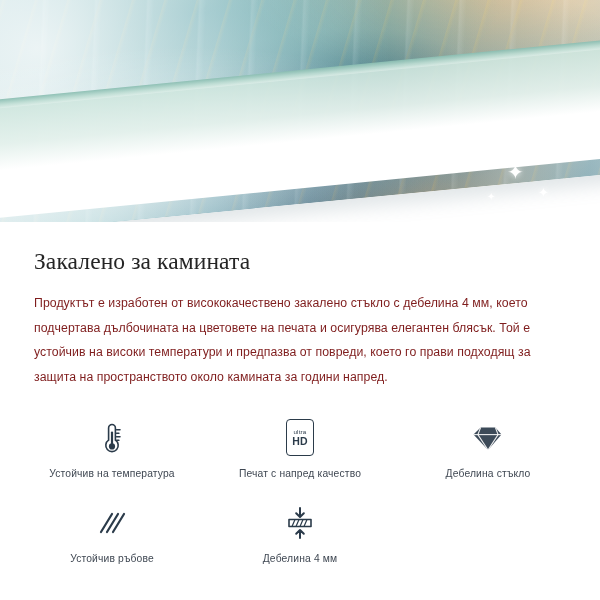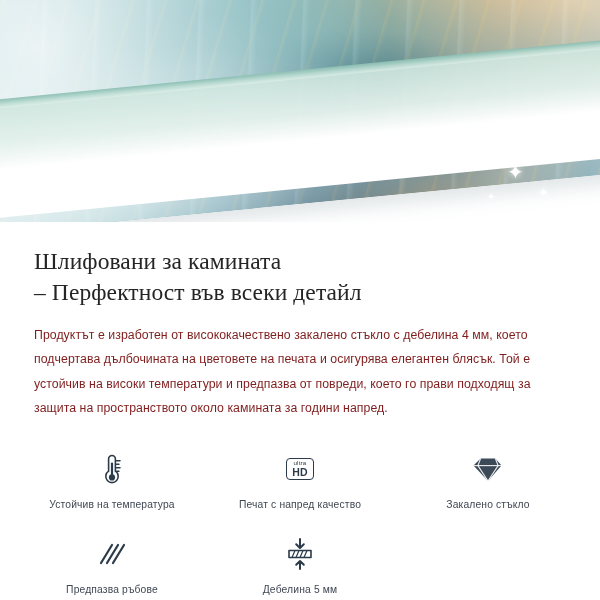--- a/index.html
+++ b/index.html
@@ -151,21 +151,21 @@
   }
   .feature-label {
     font-size: 10.3px;
     color: #3f4752;
     text-align: left;
     letter-spacing: 0.15px;
   }
   .ico-stroke { stroke: #2b3b4a; fill: none; stroke-width: 1.6; stroke-linecap: round; stroke-linejoin: round; }
   .ico-fill { fill: #2b3b4a; }
   .ultrahd {
-    width: 28px; height: 22px;
+    width: 28px; height: 37px;
     border: 1.7px solid #2b3b4a;
     border-radius: 4px;
     display: flex; flex-direction: column;
     align-items: center; justify-content: center;
     color: #2b3b4a;
     line-height: 1;
   }
   .ultrahd .u1 { font-size: 6.2px; letter-spacing: 0.2px; margin-bottom: 1px; }
   .ultrahd .u2 { font-size: 10.5px; font-weight: bold; letter-spacing: 0.2px; }
 </style>
@@ -181,22 +181,21 @@
     </div>
     <div class="glass-edge"></div>
     <div class="glass-edge-line"></div>
     <span class="hero-sparkle sp1">✦</span>
     <span class="hero-sparkle sp2">✦</span>
     <span class="hero-sparkle sp3">✦</span>
   </div>
 
   <div class="content">
     <h1 class="headline">
-      <span class="l1">Шлифовани за камината</span>
-      <span class="l2">– Перфектност във всеки детайл</span>
+      <span class="l1">Закалено за камината</span>
     </h1>
     <p class="body-copy">Продуктът е изработен от висококачествено закалено стъкло с дебелина 4 мм, което подчертава дълбочината на цветовете на печата и осигурява елегантен блясък. Той е устойчив на високи температури и предпазва от повреди, което го прави подходящ за защита на пространството около камината за години напред.</p>
   </div>
 
   <div class="features">
 
     <div class="feature">
       <div class="feature-icon">
         <svg width="30" height="38" viewBox="0 0 30 38" aria-hidden="true">
           <path class="ico-stroke" d="M15 5.5a3.4 3.4 0 0 1 3.4 3.4v12.3a6.2 6.2 0 1 1-6.8 0V8.9A3.4 3.4 0 0 1 15 5.5z"></path>
@@ -220,38 +219,38 @@
 
 
     <div class="feature">
       <div class="feature-icon">
         <svg width="34" height="32" viewBox="0 0 34 32" aria-hidden="true">
           <path class="ico-fill" d="M9.6 5.5h14.8l6.1 7.1L17 28.1 2.5 12.6 9.6 5.5z" opacity="0.92"></path>
           <path d="M9.6 5.5 6.9 12.6 17 28.1 27.1 12.6 24.4 5.5" fill="none" stroke="#ffffff" stroke-width="1.1" opacity="0.9"></path>
           <path d="M2.5 12.6h29" stroke="#ffffff" stroke-width="1.1" opacity="0.9"></path>
         </svg>
       </div>
-      <div class="feature-label">Закалено стъкло</div>
+      <div class="feature-label">Дебелина стъкло</div>
     </div>
 
     <div class="feature">
       <div class="feature-icon">
         <svg width="34" height="30" viewBox="0 0 34 30" aria-hidden="true">
           <path class="ico-stroke" style="stroke-width:2.2" d="M6 24 17 6M12 24 23 6M18 24 29 6"></path>
         </svg>
       </div>
-      <div class="feature-label">Предпазва ръбове</div>
+      <div class="feature-label">Устойчив ръбове</div>
     </div>
 
     <div class="feature">
       <div class="feature-icon">
         <svg width="36" height="36" viewBox="0 0 36 36" aria-hidden="true">
           <path class="ico-stroke" style="stroke-width:2" d="M18 3v8M14.2 8.2 18 12l3.8-3.8"></path>
           <rect class="ico-stroke" style="stroke-width:1.6" x="7" y="14.5" width="22" height="7"></rect>
           <path class="ico-stroke" style="stroke-width:1.2" d="M10 21.5 13 14.5M14 21.5 17 14.5M18 21.5 21 14.5M22 21.5 25 14.5"></path>
           <path class="ico-stroke" style="stroke-width:2" d="M18 33v-8M14.2 28.8 18 25l3.8 3.8"></path>
         </svg>
       </div>
-      <div class="feature-label">Дебелина 5 мм</div>
+      <div class="feature-label">Дебелина 4 мм</div>
     </div>
 
   </div>
 </div>
 
 </body></html>

